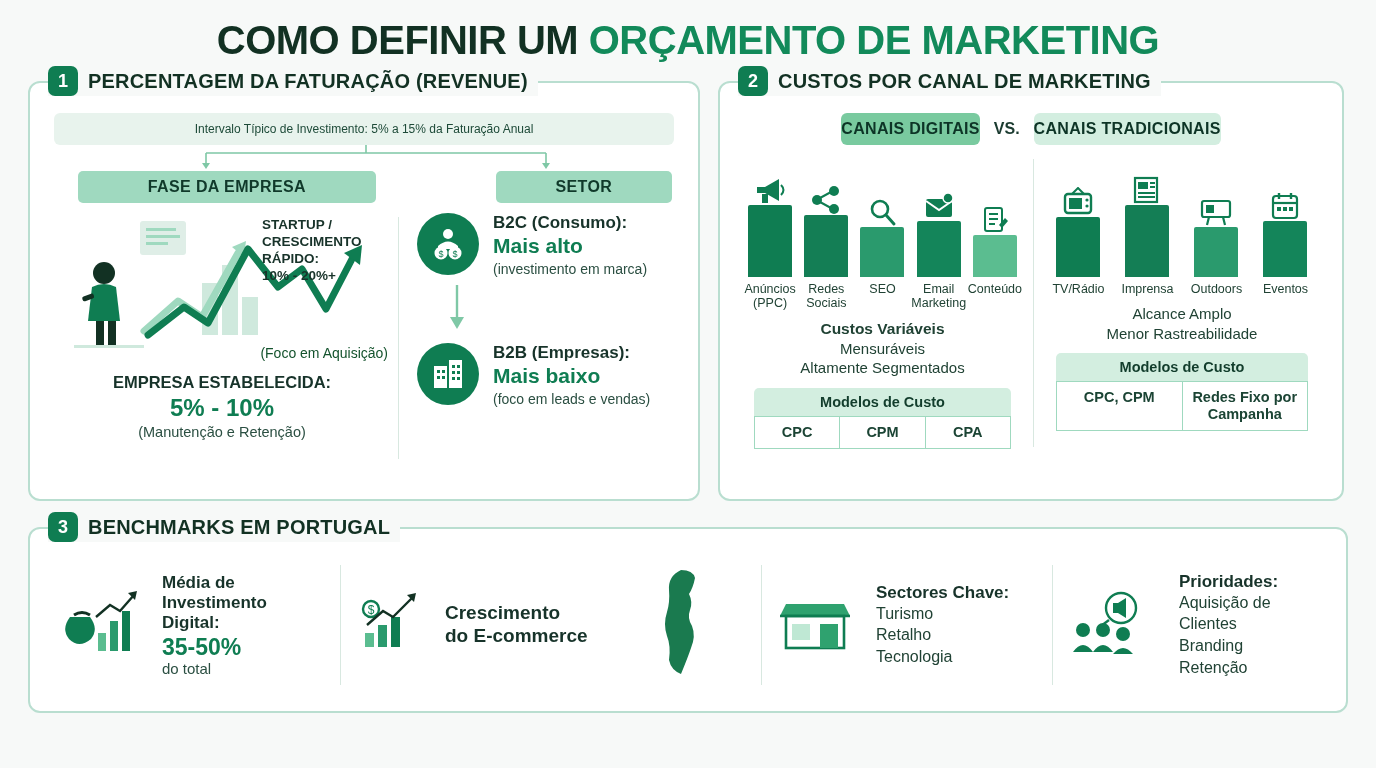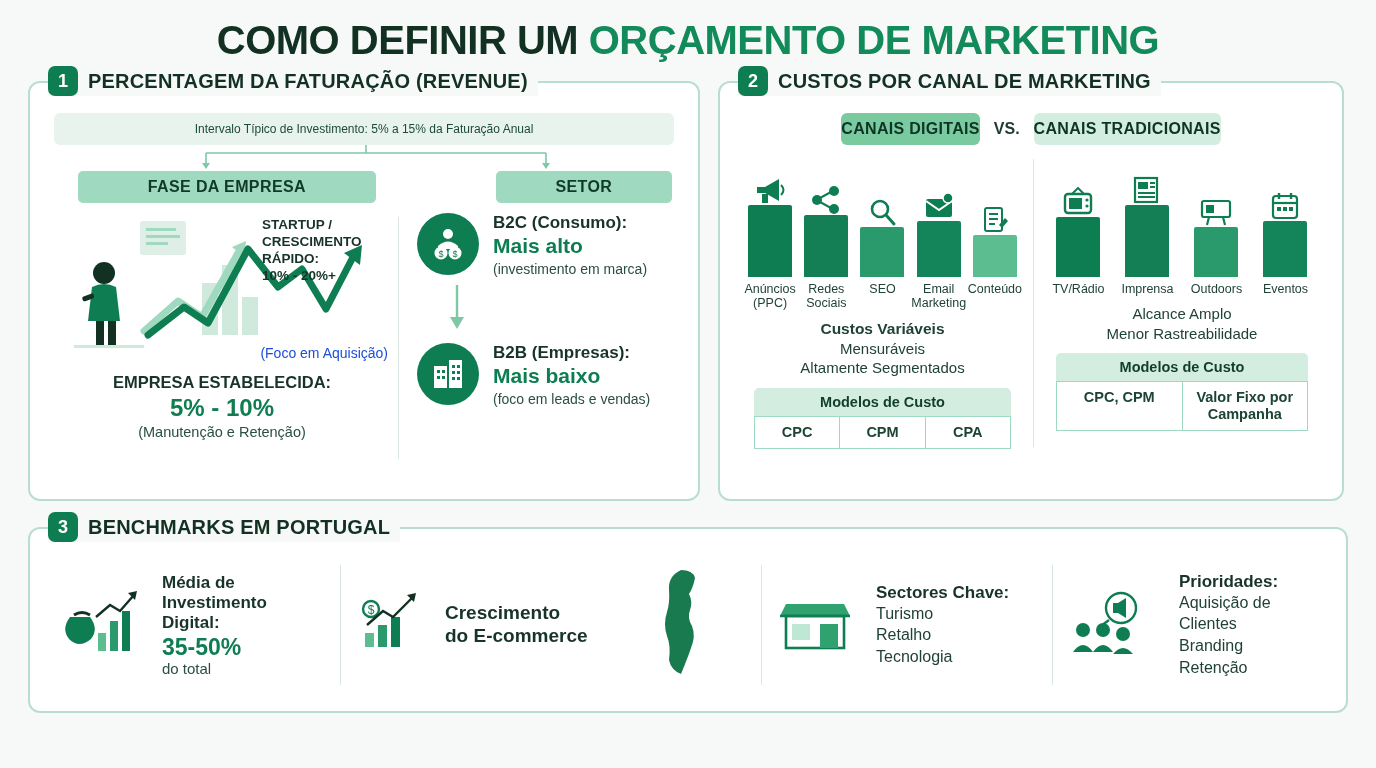--- a/index.html
+++ b/index.html
@@ -77,21 +77,21 @@
   .col-left { width: 352px; position: relative; padding: 0 6px; }
   .col-div { width: 1px; background: #d8e8e0; margin: 4px 8px 4px 0; }
   .col-right { flex: 1; padding-left: 10px; }
 
   .startup-txt {
     position: absolute; right: 6px; top: 4px; width: 130px;
     font-size: 13.5px; font-weight: bold; line-height: 1.25; color: #18332a;
   }
   .foco-txt {
     position: absolute; right: 10px; top: 132px;
-    font-size: 14px; color: #1d4ed8;
+    font-size: 14px; color: #14532d;
   }
   .estab {
     position: absolute; left: 0; right: 0; top: 160px; text-align: center;
   }
   .estab .l1 { font-size: 16.5px; font-weight: bold; color: #17332a; }
   .estab .l2 { font-size: 24px; font-weight: bold; color: #0f7d52; margin-top: 2px; }
   .estab .l3 { font-size: 14.5px; color: #2b4f42; margin-top: 2px; }
 
   .bizrow { display: flex; align-items: flex-start; gap: 14px; }
   .circ {
@@ -411,21 +411,21 @@
             <div class="xlab">Outdoors</div>
             <div class="xlab">Eventos</div>
           </div>
           <div class="notes">
             <div>Alcance Amplo</div>
             <div>Menor Rastreabilidade</div>
           </div>
           <div class="cost-title">Modelos de Custo</div>
           <div class="cost-cells">
             <div class="cc">CPC, CPM</div>
-            <div class="cc">Valor Fixo por Campanha</div>
+            <div class="cc">Redes Fixo por Campanha</div>
           </div>
         </div>
       </div>
     </div>
   </div>
 
   <div class="panel" id="sec3">
     <div class="panel-head">
       <div class="badge">3</div>
       <div class="sec-title">BENCHMARKS EM PORTUGAL</div>

